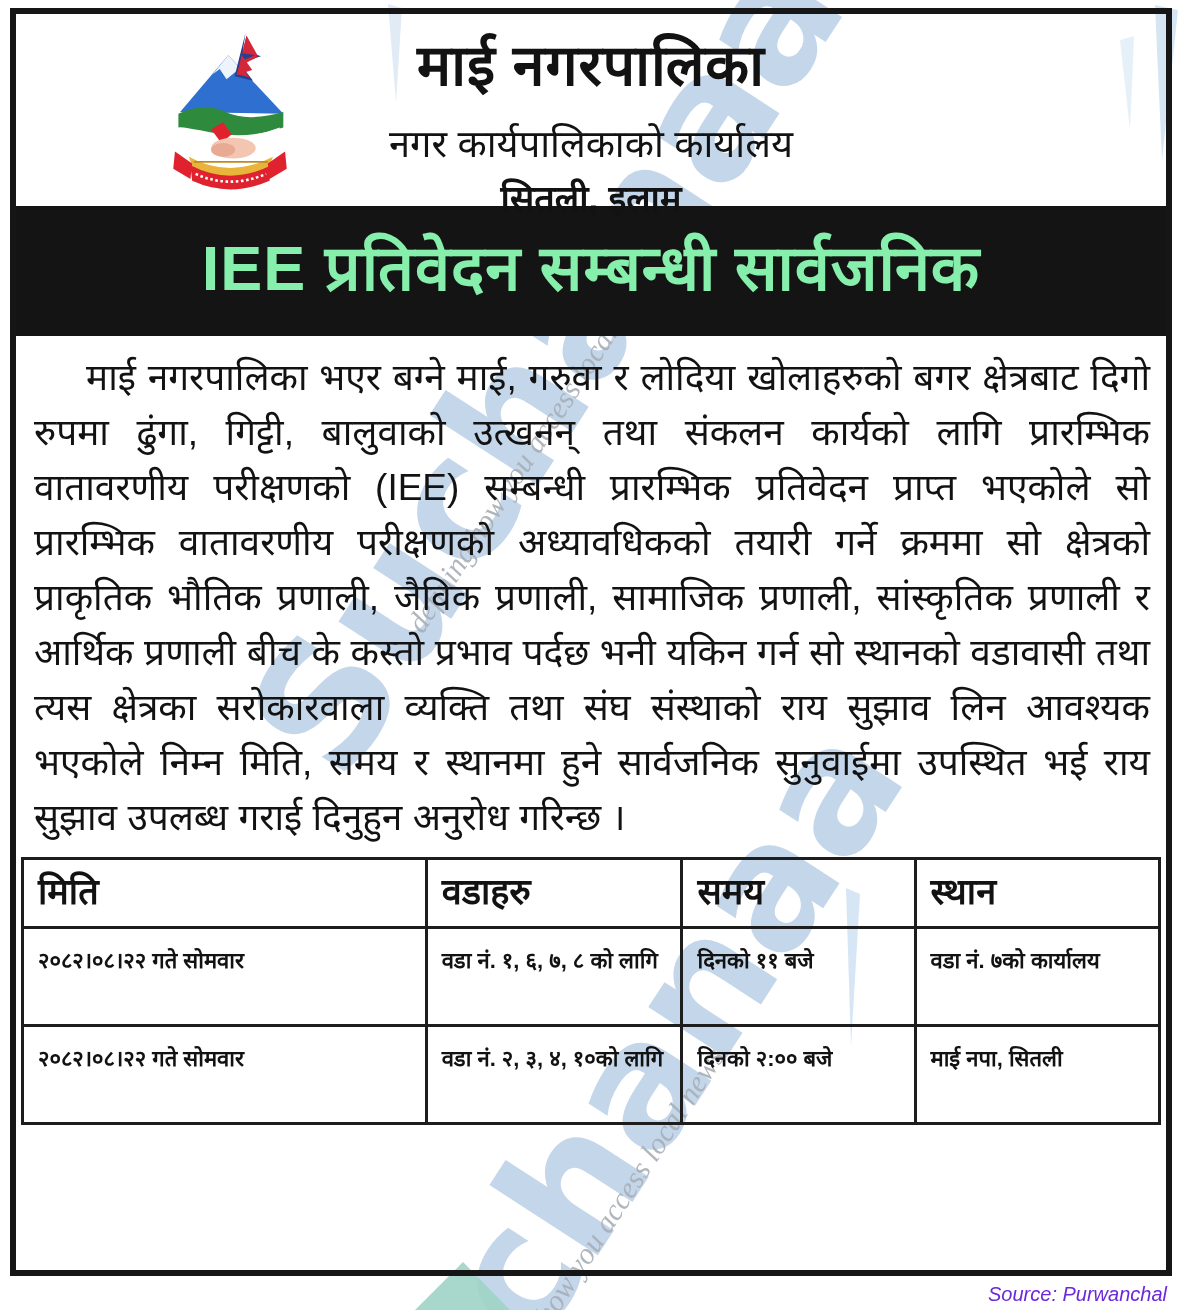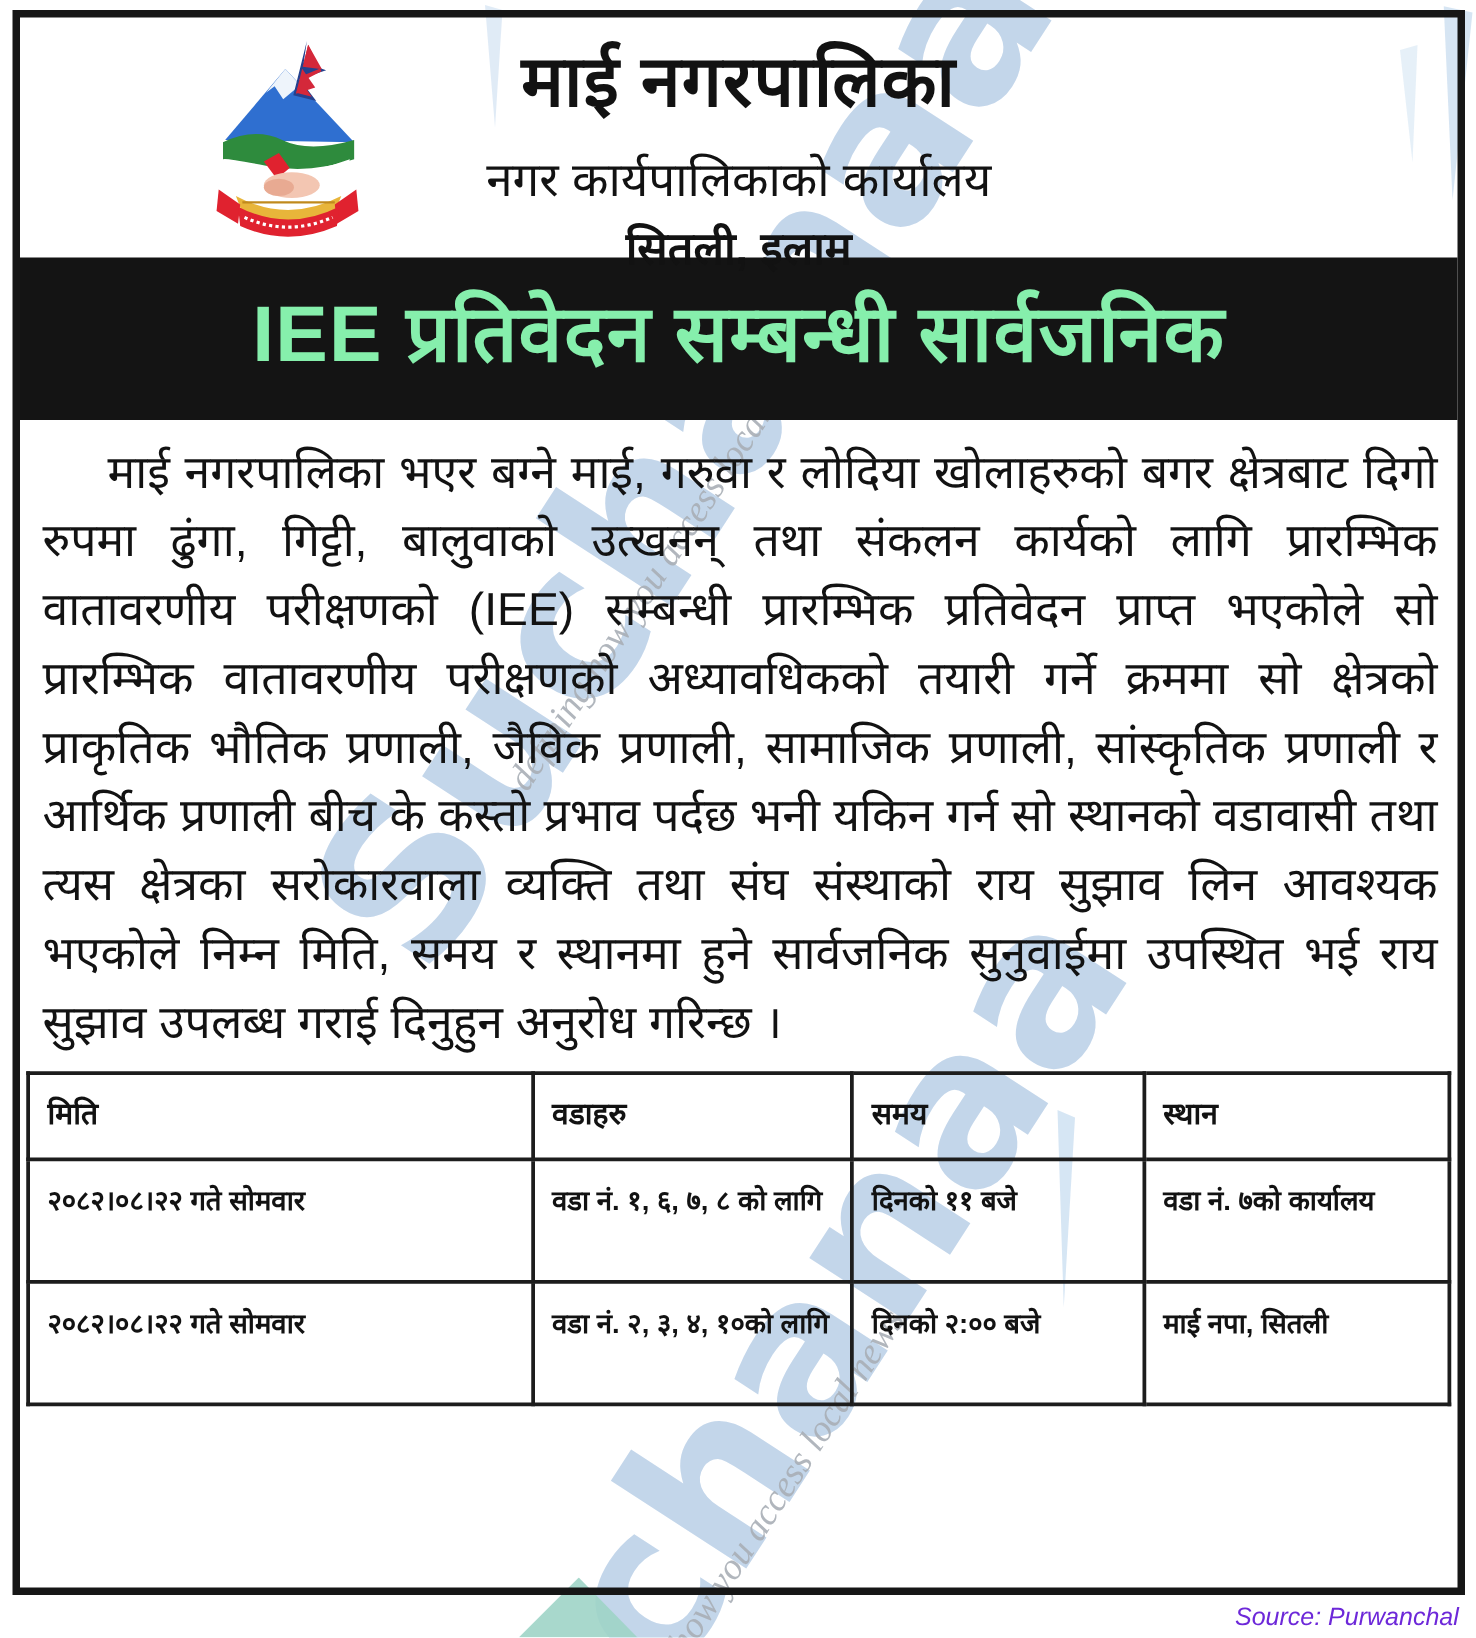--- a/index.html
+++ b/index.html
@@ -92,21 +92,21 @@
   }
   table.schedule th, table.schedule td {
     border:3px solid #1d1d1d;
     font-size:22px;
     font-weight:bold;
     text-align:left;
     vertical-align:top;
     padding:8px 10px 10px 14px;
     line-height:48px;
   }
-  table.schedule th { height:58px; vertical-align:middle; font-size:24px; }
+  table.schedule th { height:58px; vertical-align:middle; font-size:36px; }
   .col-date  { width:35.5%; }
   .col-wards { width:22.5%; }
   .col-time  { width:20.5%; }
   .col-place { width:21.5%; }
   table.schedule td { height:98px; }
 
   
   .source-credit {
     position:absolute; z-index:2;
     right:14px; bottom:4px;

